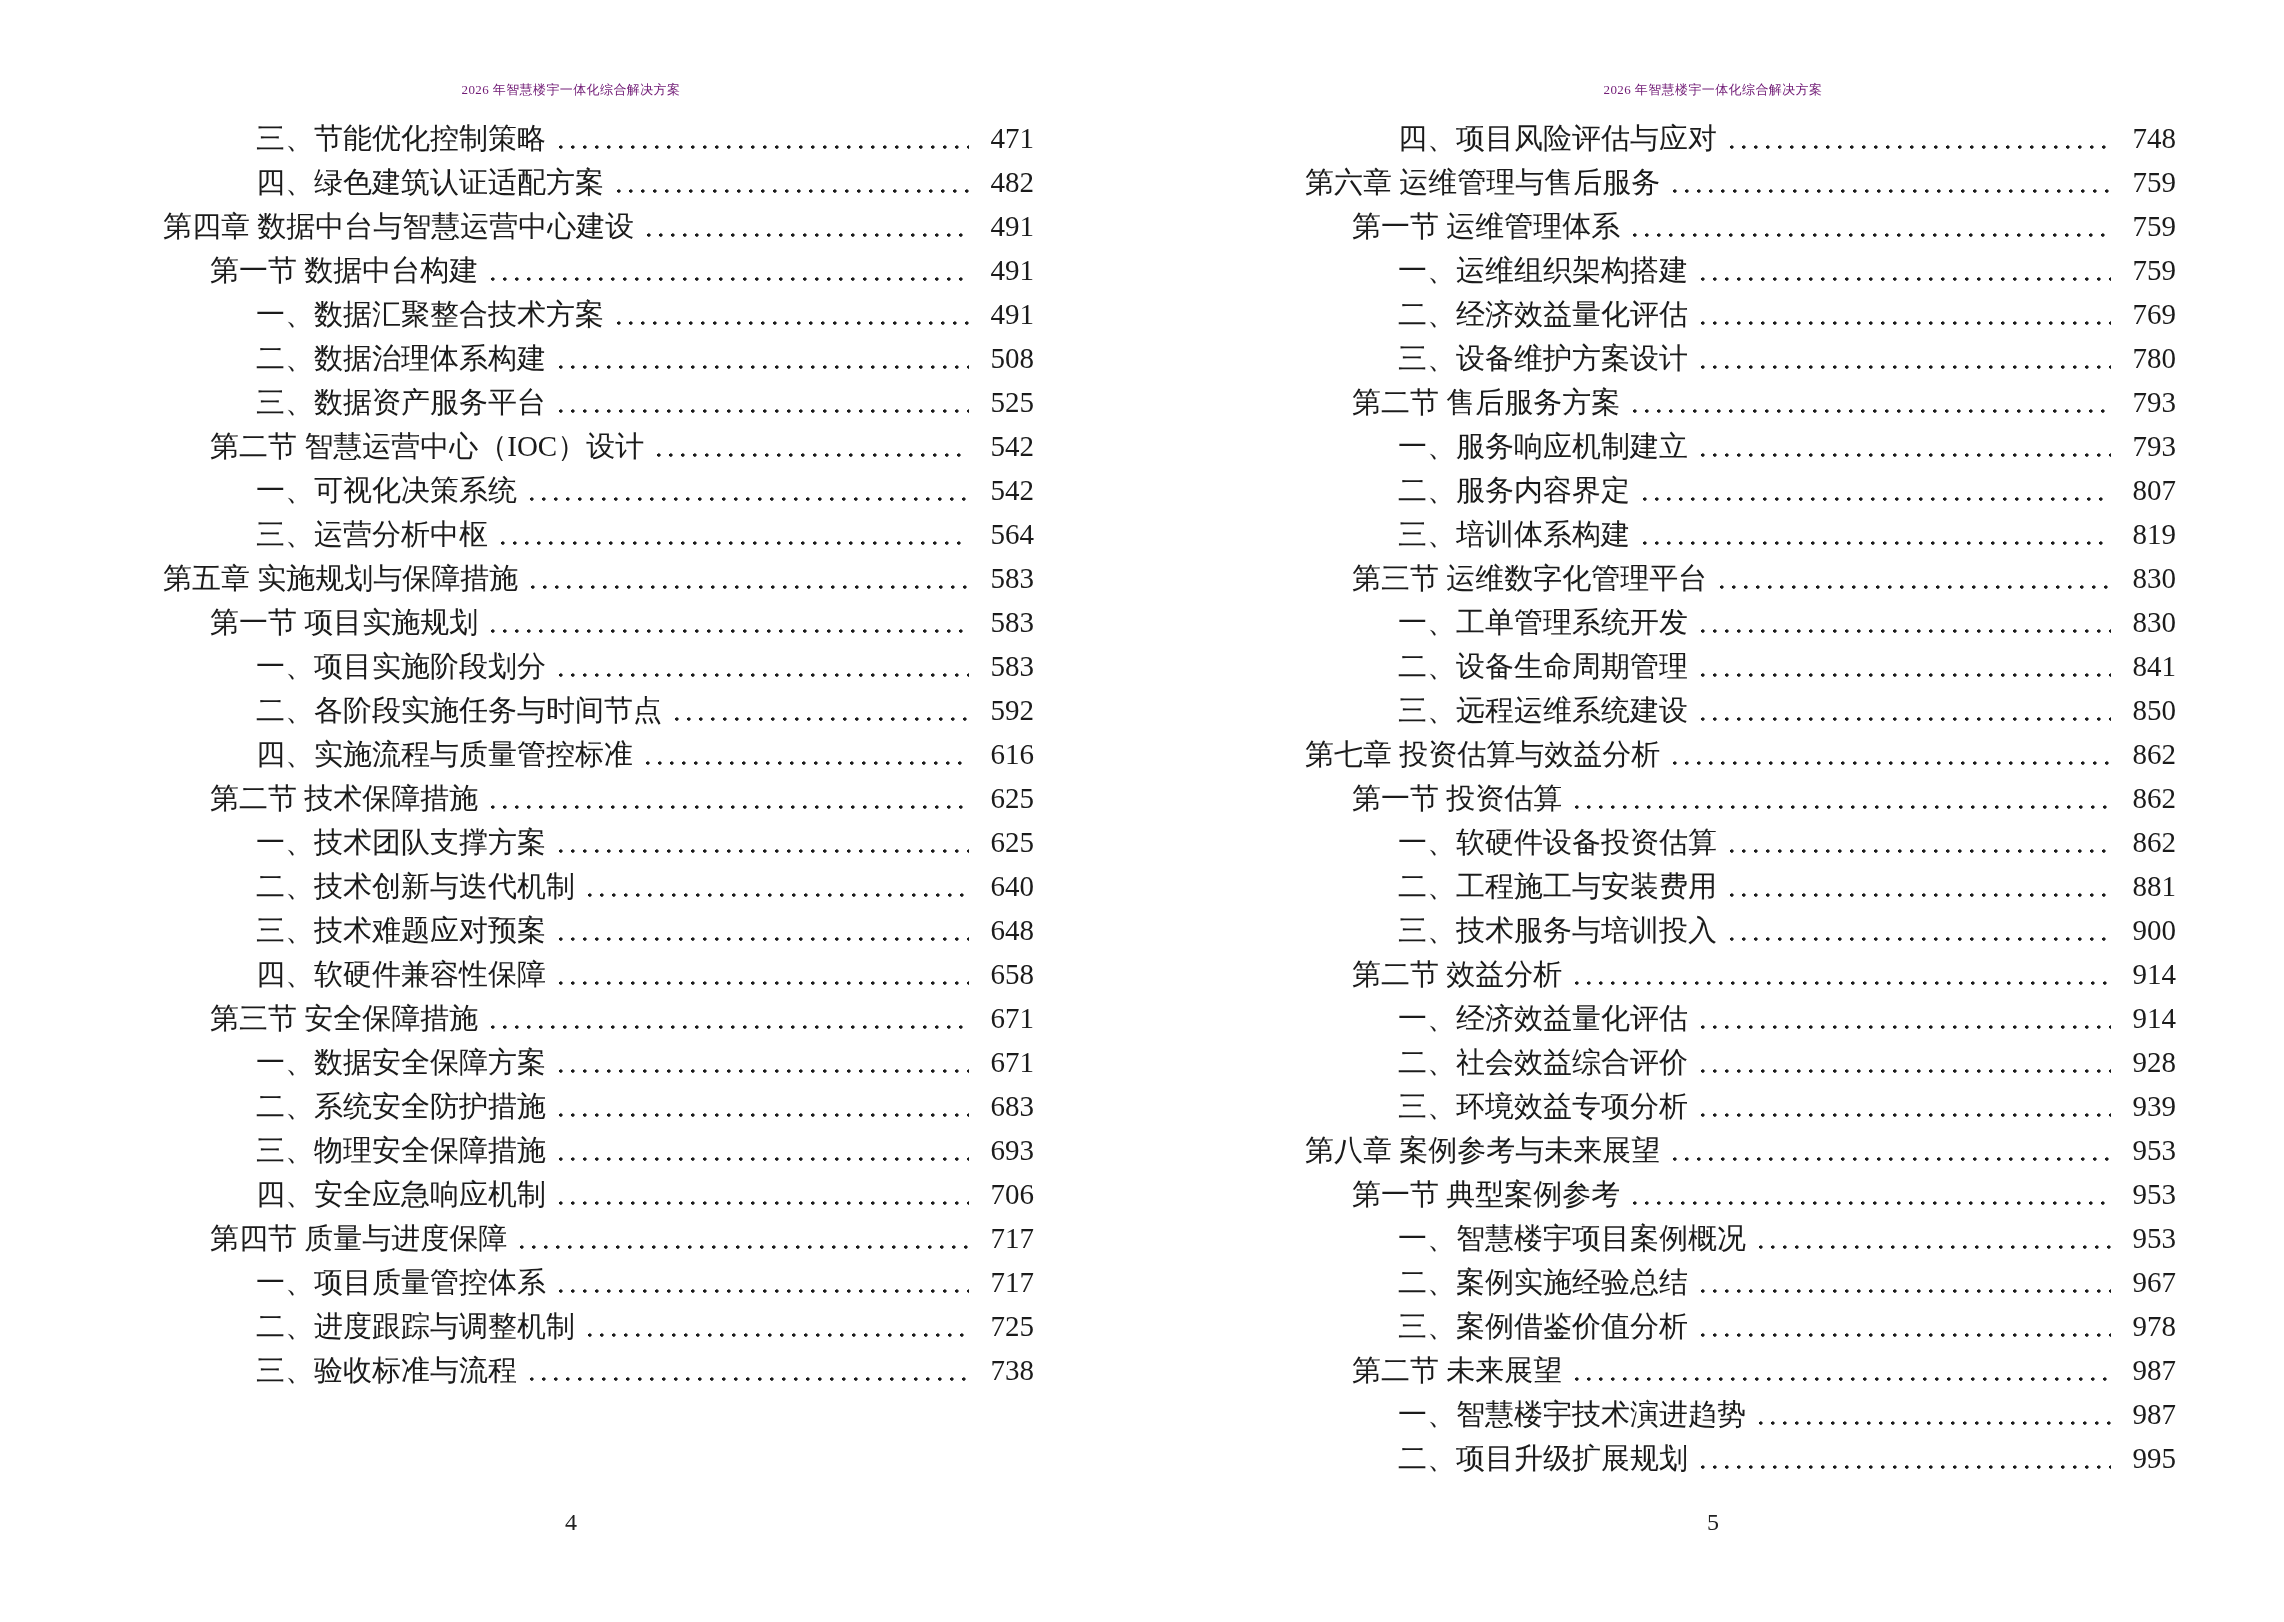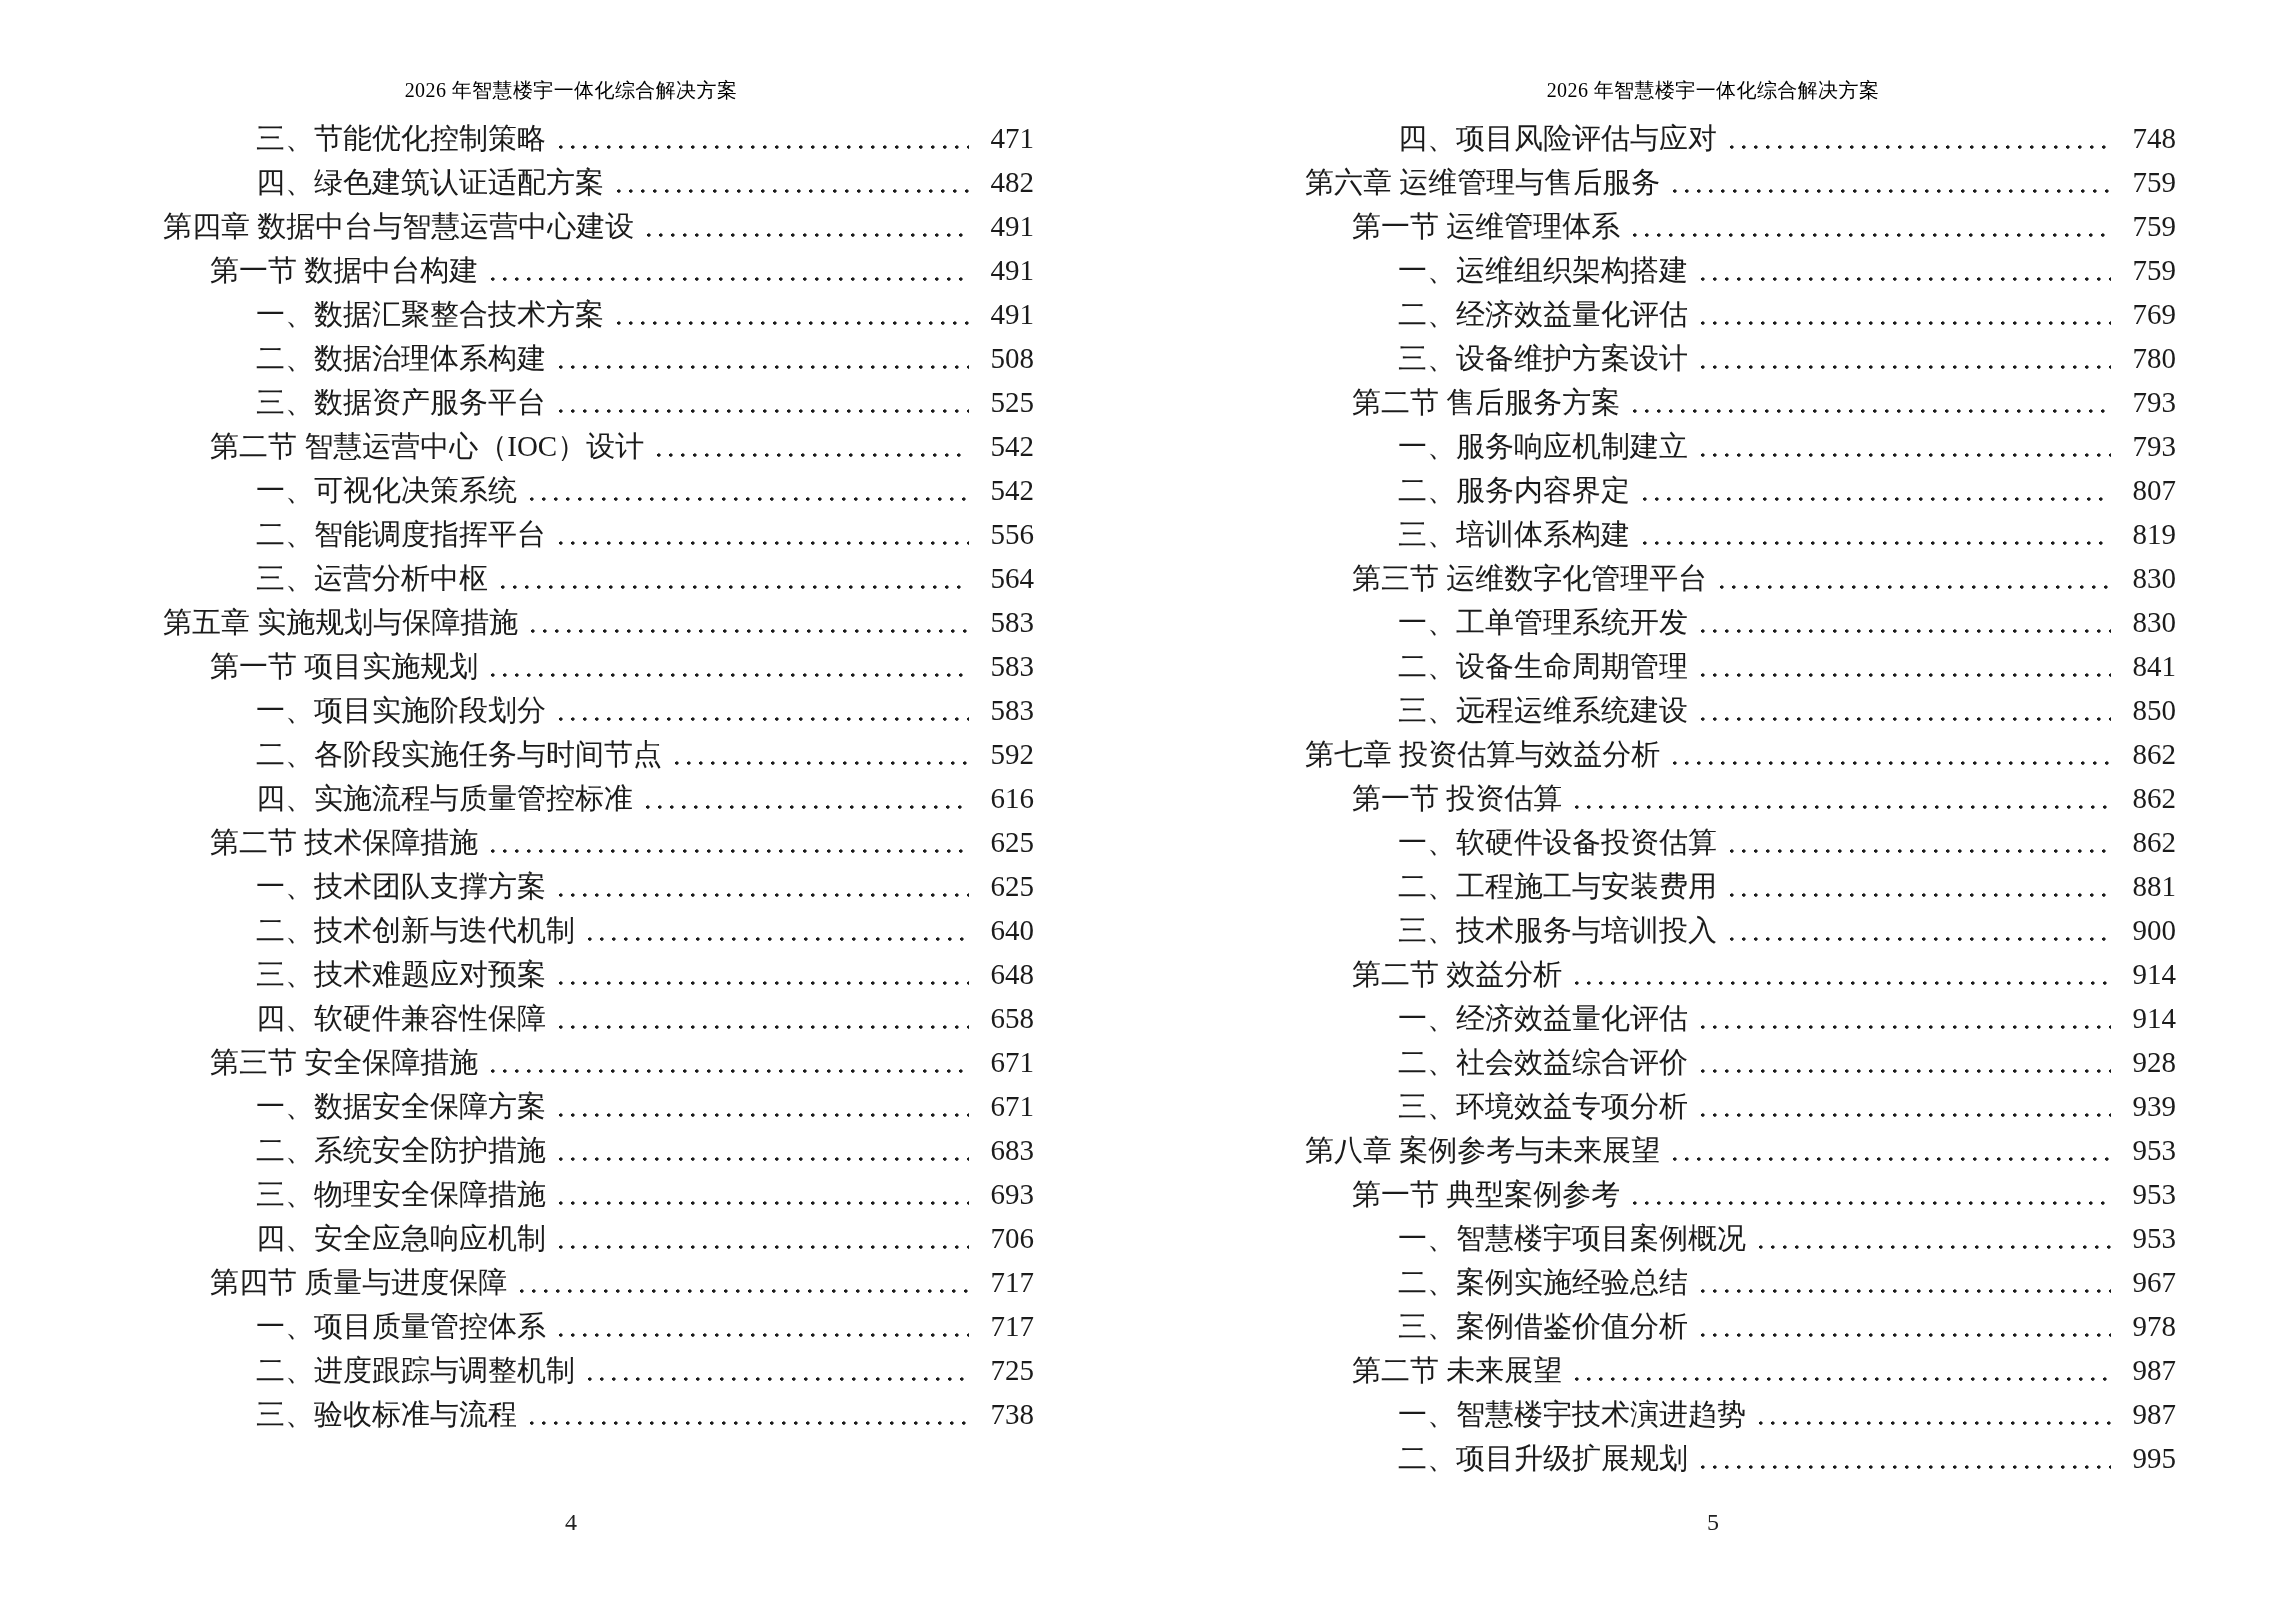--- a/index.html
+++ b/index.html
@@ -26,24 +26,24 @@
     height: 1623px;
     background: #ffffff;
     overflow: hidden;
   }
   .page-header {
     position: absolute;
     top: 77px;
     left: 0;
     right: 0;
     text-align: center;
-    font-size: 20px;
+    font-size: 13px;
     line-height: 26px;
     letter-spacing: 0.4px;
-    color: #000000;
+    color: #701a75;
     white-space: nowrap;
   }
   .toc {
     position: absolute;
     top: 116px;
     left: 0;
     right: 0;
   }
   .toc-entry {
     display: flex;
@@ -144,25 +144,20 @@
     <span class="toc-dots"></span>
     <span class="toc-page">542</span>
   </div>
 
   <div class="toc-entry level-2">
     <span class="toc-label">一、可视化决策系统</span>
     <span class="toc-dots"></span>
     <span class="toc-page">542</span>
   </div>
 
-  <div class="toc-entry level-2">
-    <span class="toc-label">二、智能调度指挥平台</span>
-    <span class="toc-dots"></span>
-    <span class="toc-page">556</span>
-  </div>
 
   <div class="toc-entry level-2">
     <span class="toc-label">三、运营分析中枢</span>
     <span class="toc-dots"></span>
     <span class="toc-page">564</span>
   </div>
 
   <div class="toc-entry level-0">
     <span class="toc-label">第五章 实施规划与保障措施</span>
     <span class="toc-dots"></span>

